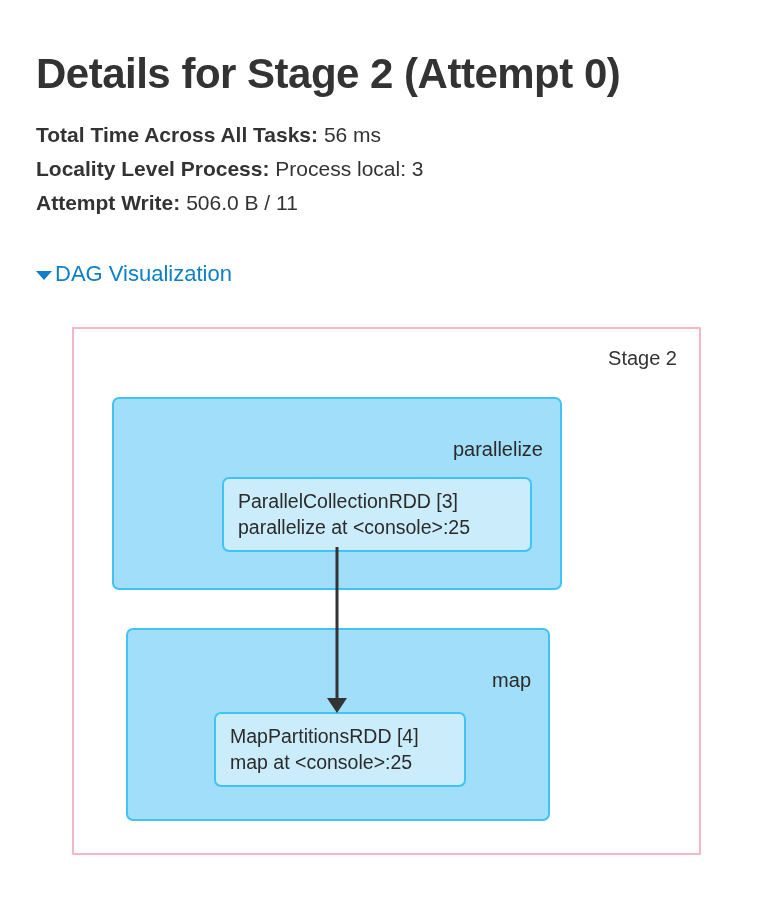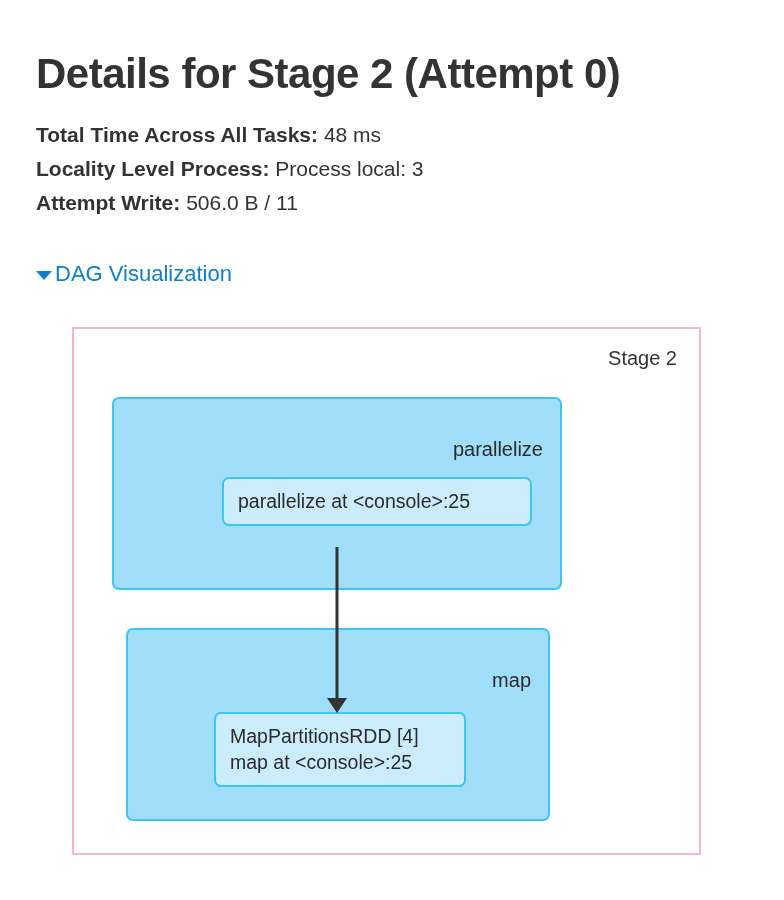--- a/index.html
+++ b/index.html
@@ -155,21 +155,21 @@
 </style>
 </head>
 <body>
 
 <div class="page-title">Details for Stage 2 (Attempt 0)</div>
 
 <div class="summary-list">
 
   <div class="summary-row">
     <span class="summary-label">Total Time Across All Tasks:</span>
-    <span class="summary-value">48 ms</span>
+    <span class="summary-value">56 ms</span>
   </div>
 
   <div class="summary-row">
     <span class="summary-label">Locality Level Process:</span>
     <span class="summary-value">Process local: 3</span>
   </div>
 
   <div class="summary-row">
     <span class="summary-label">Attempt Write:</span>
     <span class="summary-value">506.0 B / 11</span>
@@ -183,20 +183,21 @@
 </div>
 
 <div class="dag-container">
 
   <span class="stage-label">Stage 2</span>
 
   <div class="cluster cluster-parallelize">
     <span class="cluster-label">parallelize</span>
 
     <div class="rdd-node node-parallelize">
+      <div>ParallelCollectionRDD [3]</div>
       <div>parallelize at &lt;console&gt;:25</div>
     </div>
   </div>
 
   <div class="cluster cluster-map">
     <span class="cluster-label">map</span>
 
     <div class="rdd-node node-map">
       <div>MapPartitionsRDD [4]</div>
       <div>map at &lt;console&gt;:25</div>

